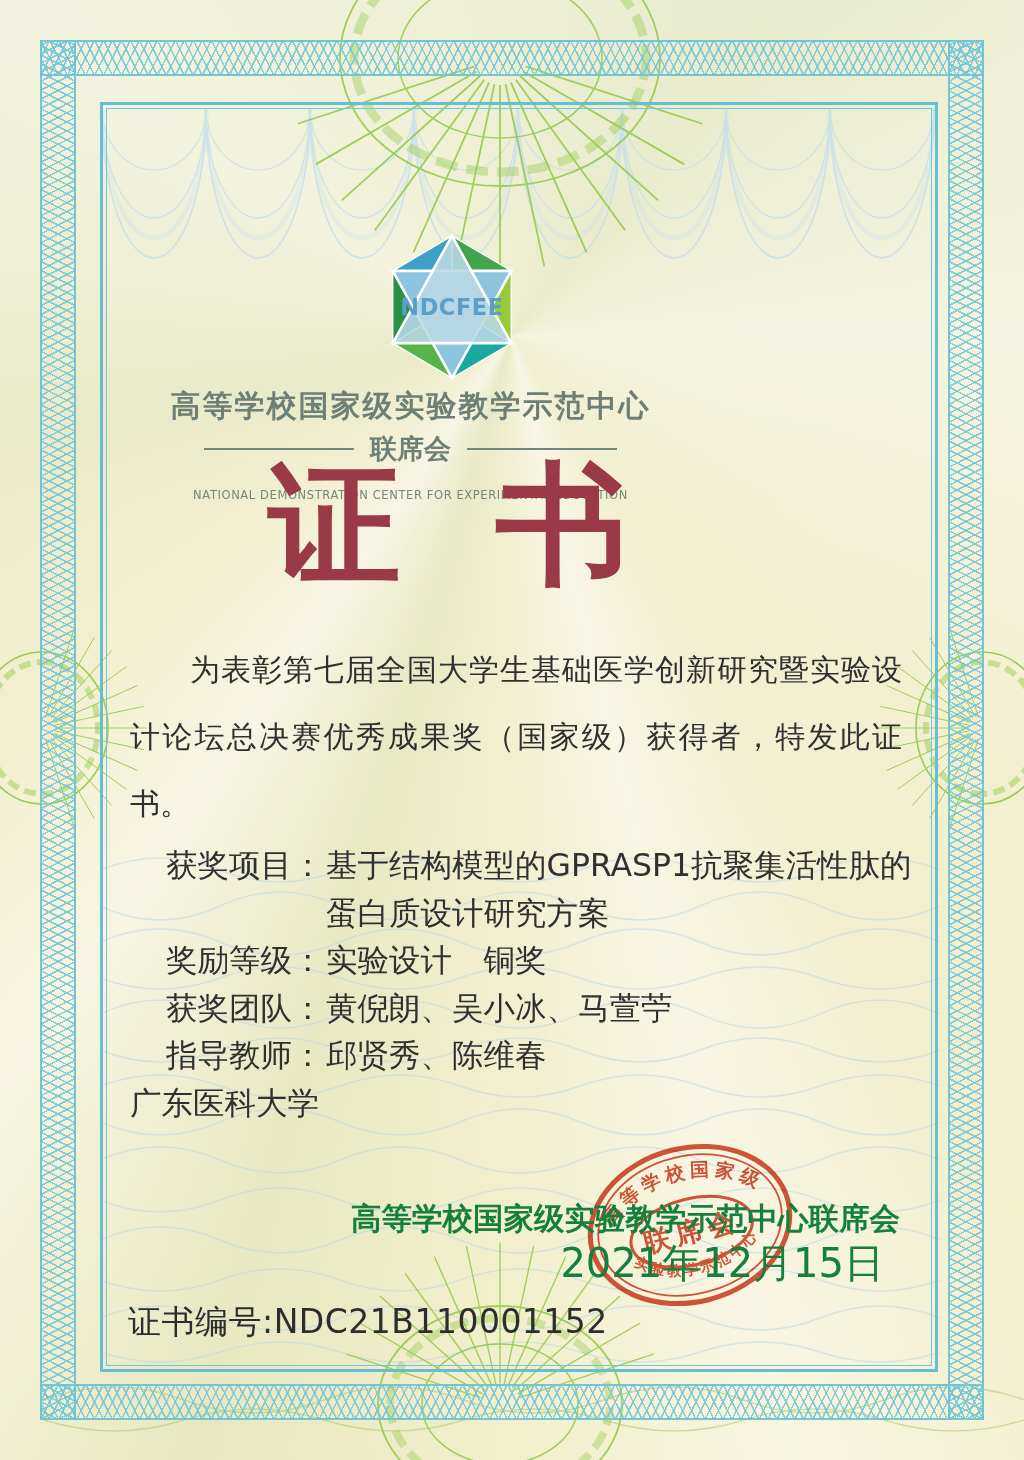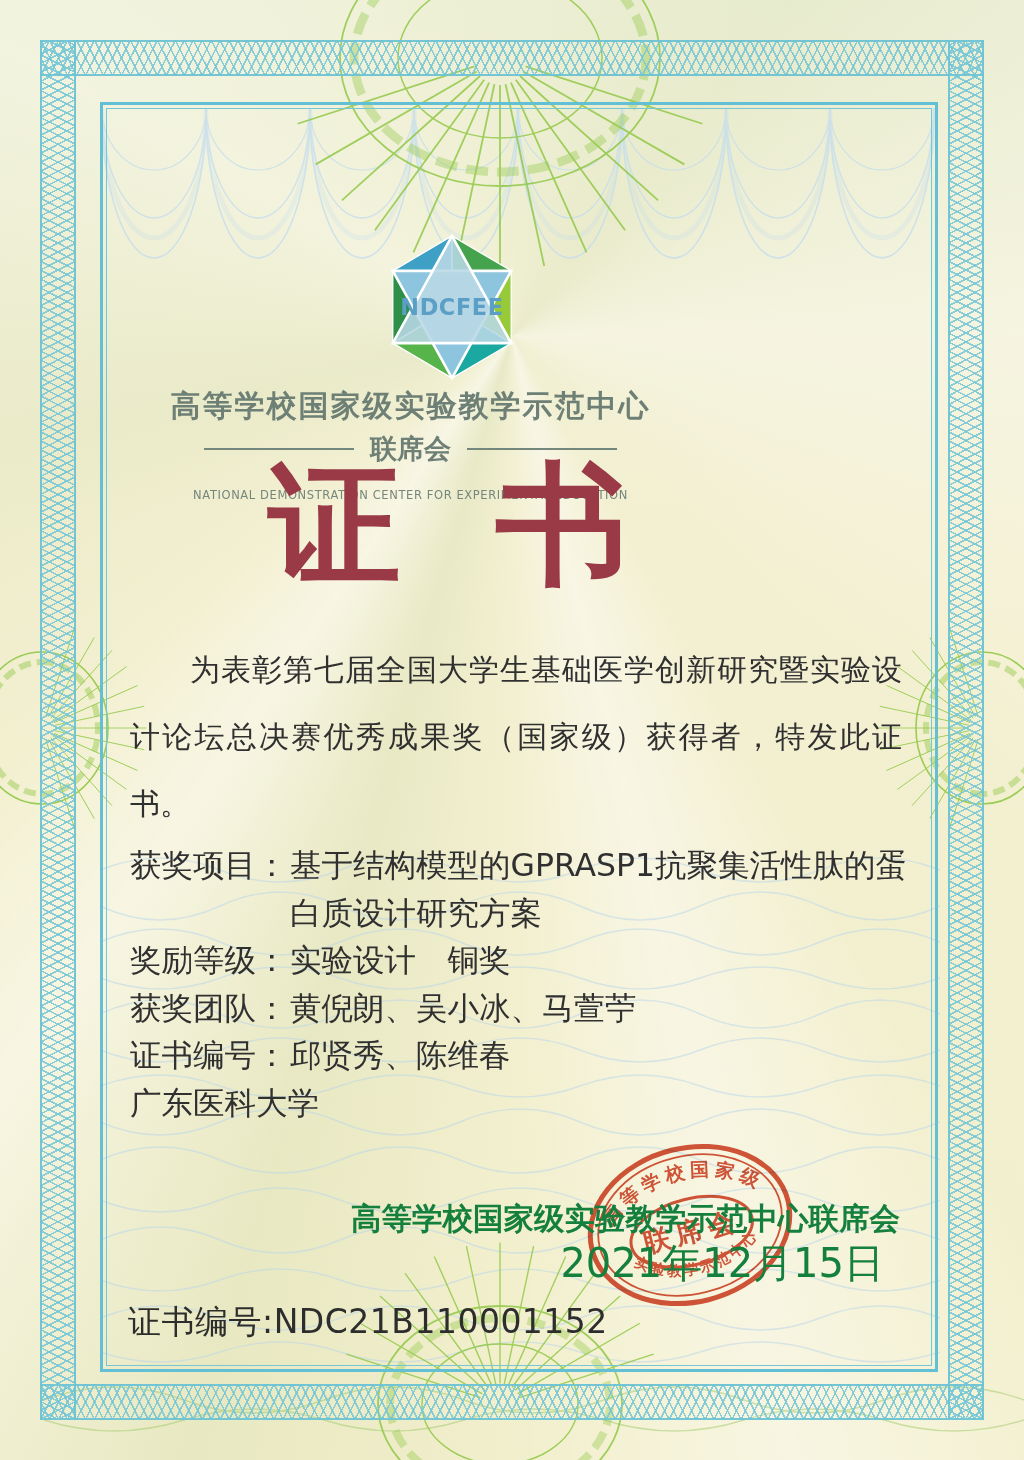--- a/index.html
+++ b/index.html
@@ -73,21 +73,21 @@
     font-size:132px;line-height:1.15;font-weight:700;color:#993a46;
     letter-spacing:0.72em;padding-left:0.72em;box-sizing:border-box;
   }
   .paragraph{
     position:absolute;top:636px;left:130px;width:772px;
     font-size:30px;line-height:67px;color:#303030;font-weight:500;
     text-indent:2em;text-align:justify;
   }
   .fields{position:absolute;top:842px;left:130px;width:782px;color:#303030;}
   .field-row{display:flex;font-size:31.5px;line-height:47.5px;font-weight:500;}
-  .field-label{flex:0 0 160px;white-space:nowrap;}
+  .field-label{flex:0 0 160px;white-space:nowrap;margin-left:36px;}
   .field-value{flex:1;}
   .issuer-block{position:absolute;top:1200px;right:124px;text-align:right;color:#15803d;}
   .issuer{font-size:30.5px;font-weight:600;line-height:38px;}
   .date{font-size:40px;font-weight:500;line-height:38px;margin-top:6px;margin-right:16px;}
   .certno{
     position:absolute;top:1300px;left:128px;
     font-size:33px;font-weight:500;color:#2d2d2d;letter-spacing:0.5px;
   }
   
   .seal{
@@ -239,21 +239,21 @@
     </div>
     <div class="field-row">
       <span class="field-label">奖励等级：</span>
       <span class="field-value">实验设计　铜奖</span>
     </div>
     <div class="field-row">
       <span class="field-label">获奖团队：</span>
       <span class="field-value">黄倪朗、吴小冰、马萱苧</span>
     </div>
     <div class="field-row">
-      <span class="field-label">证书编号：</span>
+      <span class="field-label">指导教师：</span>
       <span class="field-value">邱贤秀、陈维春</span>
     </div>
     <div class="field-row">
       <span class="field-value">广东医科大学</span>
     </div>
   </div>
 
   <div class="issuer-block">
     <div class="issuer">高等学校国家级实验教学示范中心联席会</div>
     <div class="date">2021年12月15日</div>

